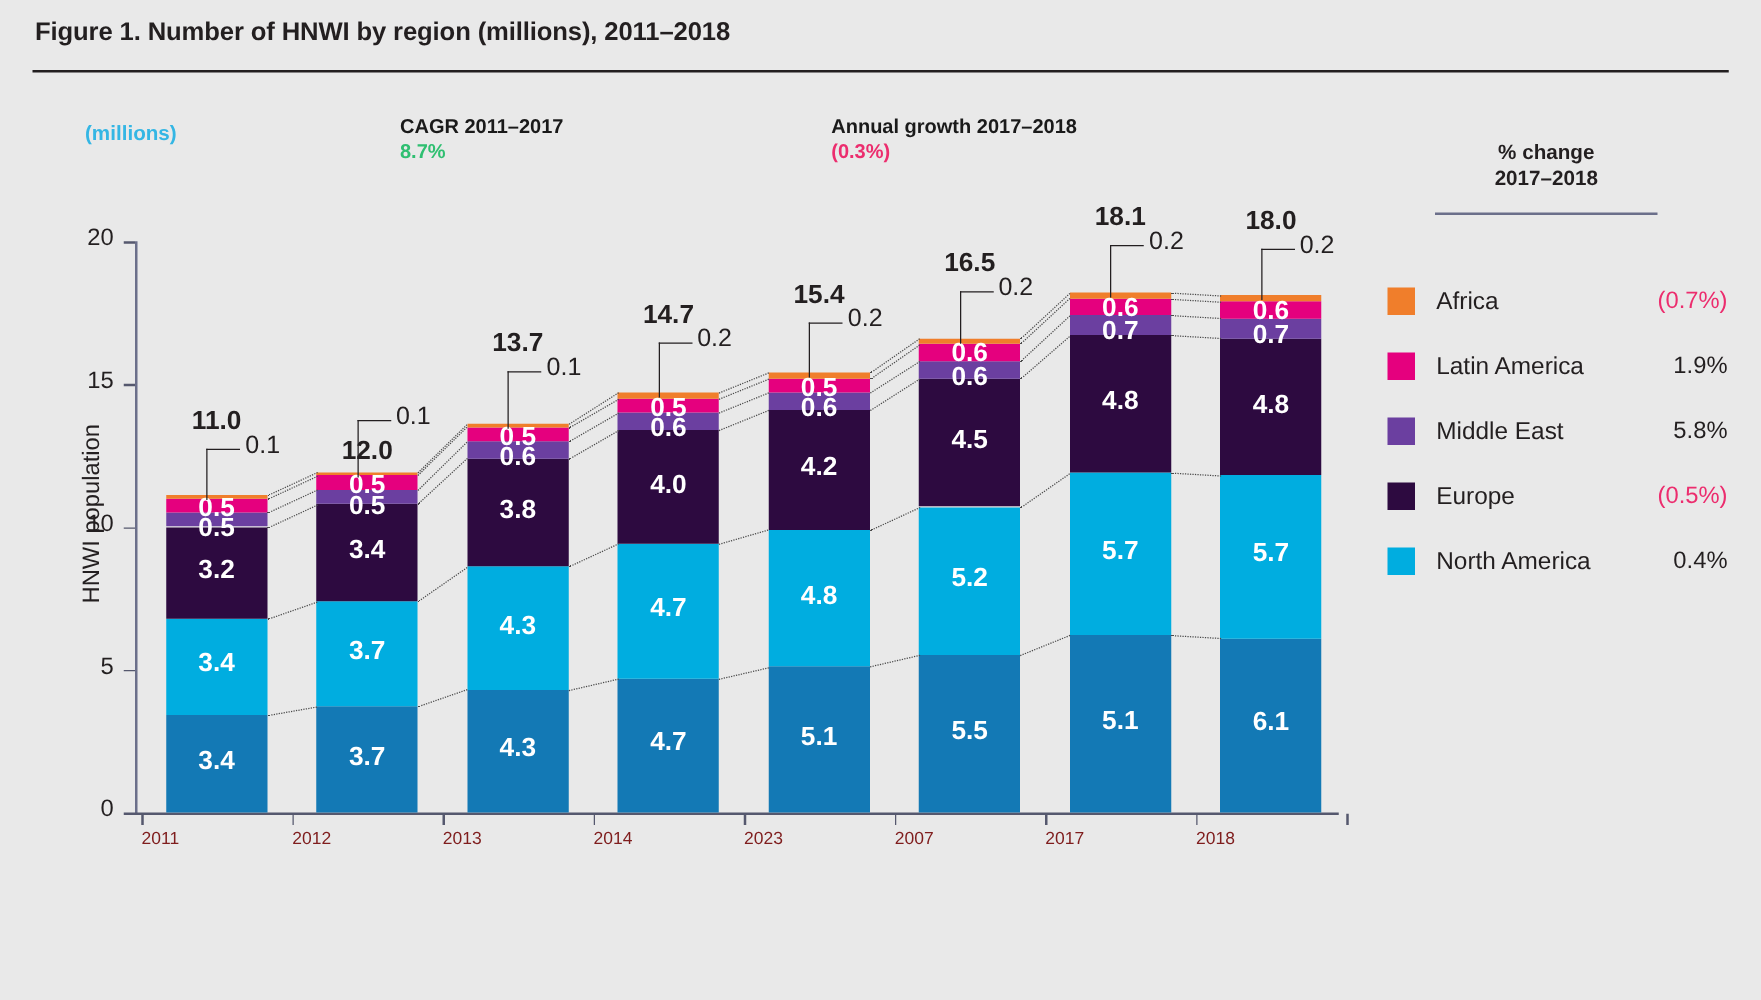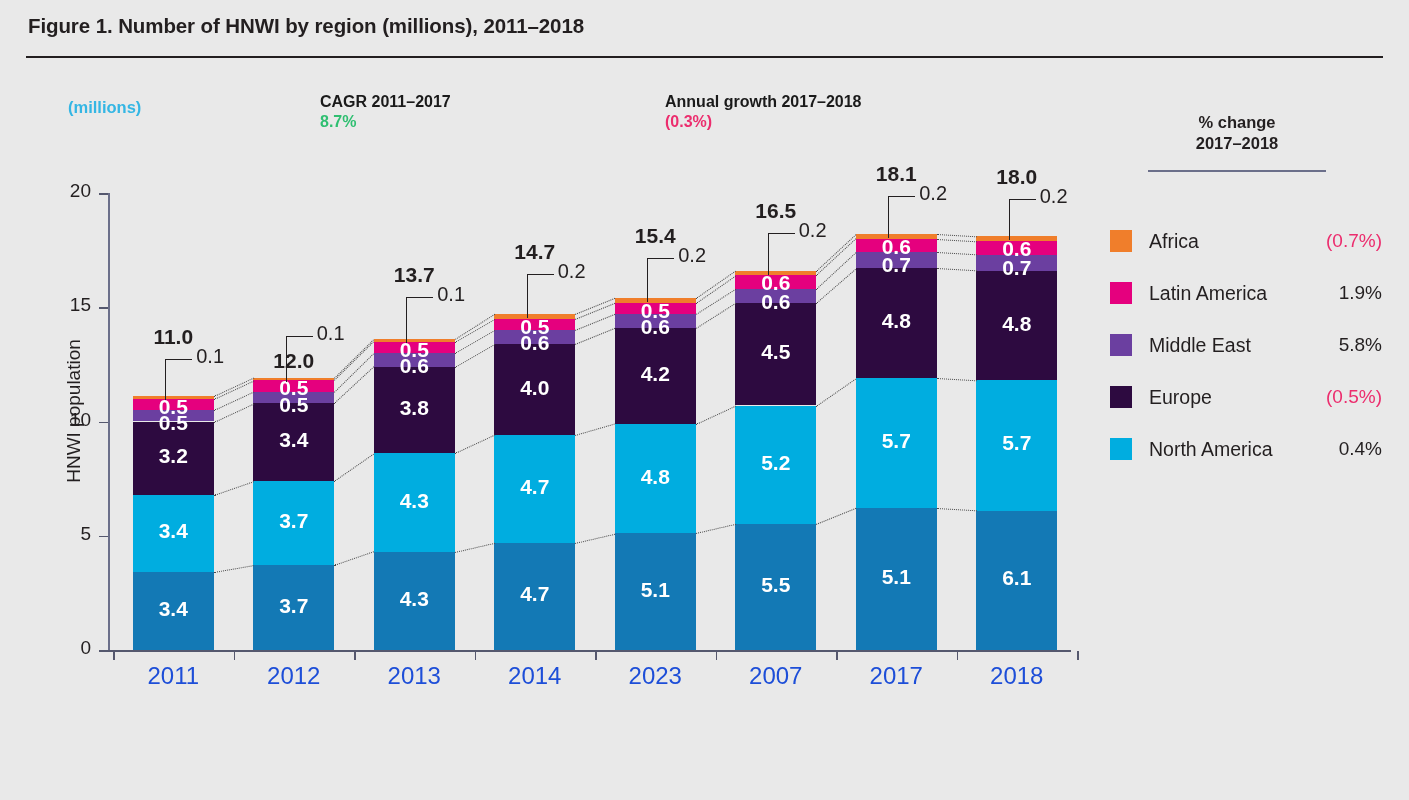--- a/index.html
+++ b/index.html
@@ -136,23 +136,23 @@
     position: absolute;
     top: 651px;
     width: 1.5px;
     height: 9px;
     background: #55586e;
   }
   .x-tick-label {
     position: absolute;
     top: 662px;
     width: 120px;
-    text-align: center;
-    font-size: 24px;
-    color: #1d4ed8;
+    text-align: left;
+    font-size: 14px;
+    color: #7f1d1d;
   }
 
   
   .bar-group { position: absolute; }
   .bar-seg {
     position: absolute;
     left: 0;
     width: 100%;
     box-sizing: border-box;
   }

